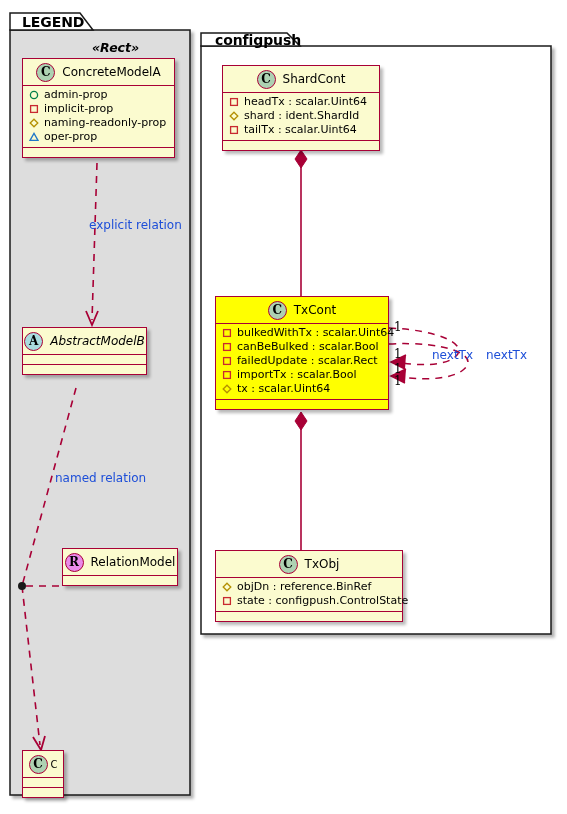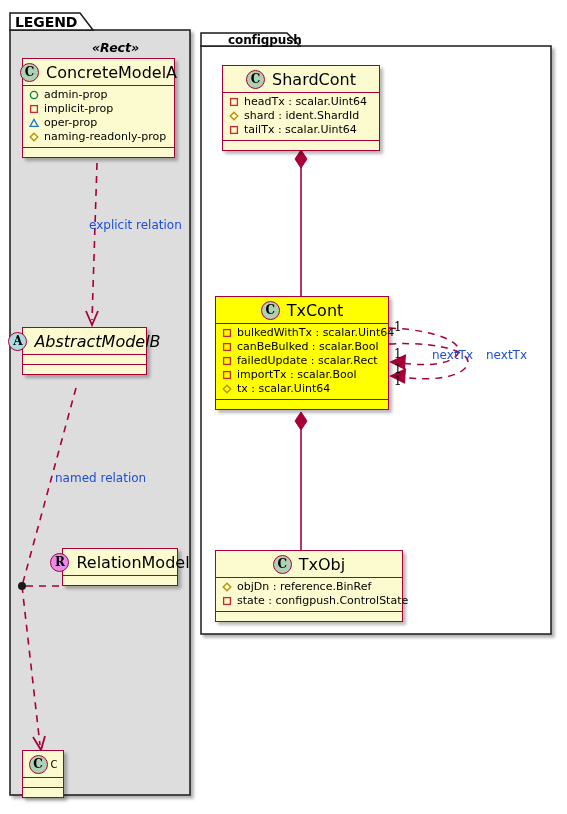--- a/index.html
+++ b/index.html
@@ -26,21 +26,21 @@
     box-sizing: border-box;
     border: 1.5px solid #1a1a1a;
     border-bottom: none;
     background: #ffffff;
     font-weight: bold;
     font-size: 13.5px;
     color: #000;
     line-height: 1;
     display: flex;
     align-items: center;
-    padding-left: 5px;
+    padding-left: 12px;
     letter-spacing: -0.1px;
   }
 
   
   .cls {
     position: absolute;
     box-sizing: border-box;
     border: 1.5px solid #a80036;
     background: #fbfbcf;
     box-shadow: 3px 3px 3px rgba(0,0,0,0.28);
@@ -52,21 +52,21 @@
     position: relative;
     display: flex;
     align-items: center;
     justify-content: center;
     height: 26px;
     border-bottom: 1.5px solid #a80036;
     padding: 0 6px;
     gap: 7px;
   }
   .cls-title {
-    font-size: 16px;
+    font-size: 12px;
     color: #000;
     white-space: nowrap;
   }
   .cls-title.abstract { font-style: italic; }
 
   .stereo-badge {
     width: 17px; height: 17px;
     border-radius: 50%;
     display: flex;
     align-items: center;
@@ -179,21 +179,21 @@
     <path d="M 406 355 L 391 362 L 405 369" fill="#a80036" stroke="#a80036" stroke-width="1.5"></path>
   </g>
   <g>
     <path d="M 389 344 C 445 341, 482 355, 463 370 C 449 381, 415 380, 397 376" fill="none" stroke="#a80036" stroke-width="1.5" stroke-dasharray="7,6"></path>
     <path d="M 406 369 L 391 376 L 405 383" fill="#a80036" stroke="#a80036" stroke-width="1.5"></path>
   </g>
 </svg>
 
 <div class="pkg-tab" style="left:10px; top:13px; width:71px; height:18px; border:none; background:transparent; font-size:14px;">LEGEND</div>
 
-<div class="pkg-tab" style="left:203px; top:32px; width:86px; height:15px; border:none; background:transparent; font-size:12px;margin-left:20px;">configpush</div>
+<div class="pkg-tab" style="left:203px; top:32px; width:86px; height:15px; border:none; background:transparent; font-size:14px;">configpush</div>
 
 <div class="stereo-caption" style="left:80px; top:40px;margin-left:12px;">«Rect»</div>
 
 <div class="cls" style="left:22px; top:58px; width:153px;">
   <div class="cls-header">
     <span class="stereo-badge badge-C">C</span>
     <span class="cls-title">ConcreteModelA</span>
   </div>
   <div class="cls-body">
     <div class="attr">
@@ -208,32 +208,32 @@
       <span class="mk">
         <svg width="10" height="10" viewBox="0 0 10 10">
             <rect x="1.6" y="1.6" width="6.8" height="6.8" fill="none" stroke="#c82930" stroke-width="1.3"></rect>
           </svg>
       </span>
       <span>implicit-prop</span>
     </div>
     <div class="attr">
       <span class="mk">
         <svg width="10" height="10" viewBox="0 0 10 10">
+            <polygon points="5,1.2 8.8,5 5,8.8 1.2,5" fill="none" stroke="#b38f00" stroke-width="1.3"></polygon>
+          </svg>
+      </span>
+      <span>naming-readonly-prop</span>
+    </div>
+    <div class="attr">
+      <span class="mk">
+        <svg width="10" height="10" viewBox="0 0 10 10">
             <polygon points="5,1.4 9,8.4 1,8.4" fill="none" stroke="#1f78c8" stroke-width="1.3"></polygon>
           </svg>
       </span>
       <span>oper-prop</span>
-    </div>
-    <div class="attr">
-      <span class="mk">
-        <svg width="10" height="10" viewBox="0 0 10 10">
-            <polygon points="5,1.2 8.8,5 5,8.8 1.2,5" fill="none" stroke="#b38f00" stroke-width="1.3"></polygon>
-          </svg>
-      </span>
-      <span>naming-readonly-prop</span>
     </div>
   </div>
   <div class="cls-footer"></div>
 </div>
 
 <div class="cls" style="left:22px; top:327px; width:125px;">
   <div class="cls-header">
     <span class="stereo-badge badge-A">A</span>
     <span class="cls-title abstract">AbstractModelB</span>
   </div>

